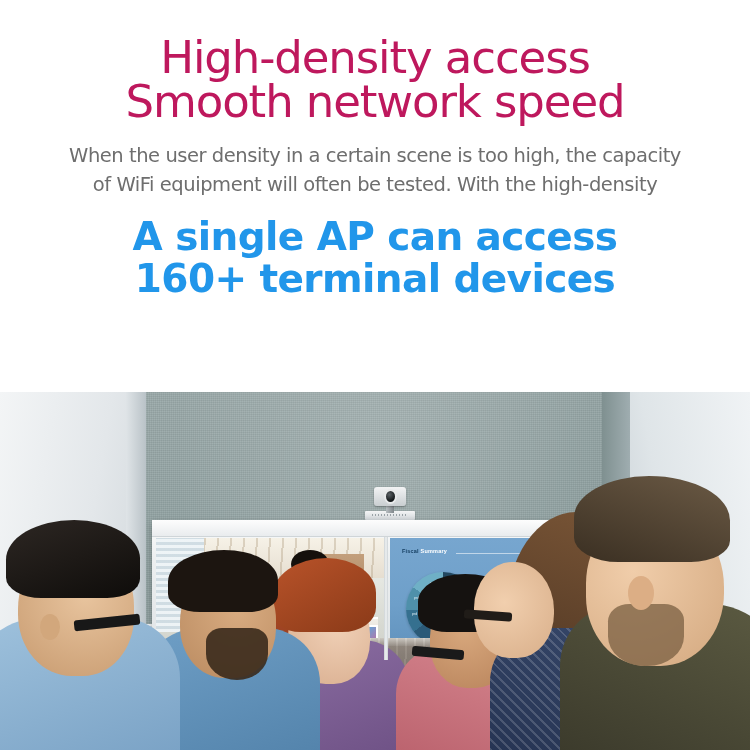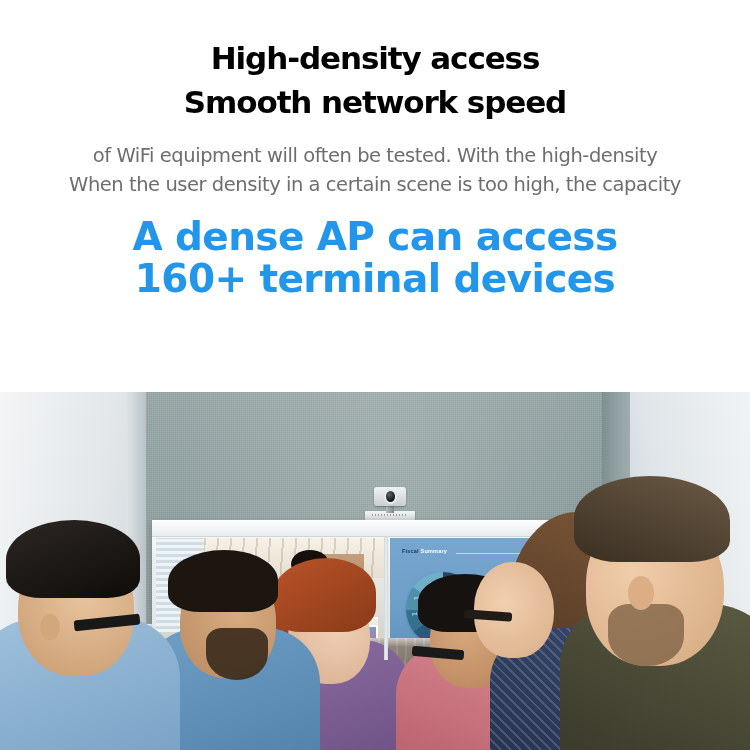--- a/index.html
+++ b/index.html
@@ -13,24 +13,24 @@
   
   .promo {
     width:750px; height:392px;
     background:#ffffff;
     display:flex; flex-direction:column;
     align-items:center;
     padding-top:36px;
   }
   .headline {
     font-family:"DejaVu Sans", sans-serif;
-    font-weight:700;
-    font-size:31px;
+    font-weight:400;
+    font-size:45px;
     line-height:44px;
-    color:#000000;
+    color:#be185d;
     text-align:center;
     letter-spacing:-1.1px;
     white-space:nowrap;
   }
   .headline .l2 { display:block; }
 
   .para {
     margin-top:17px;
     width:640px;
     text-align:center;
@@ -434,26 +434,26 @@
 <body>
 
 <section class="promo">
 
   <h1 class="headline">
     <span class="l1">High-density access</span>
     <span class="l2">Smooth network speed</span>
   </h1>
 
   <p class="para">
+    <span>When the user density in a certain scene is too high, the capacity</span>
     <span>of WiFi equipment will often be tested. With the high-density</span>
-    <span>When the user density in a certain scene is too high, the capacity</span>
   </p>
 
   <div class="bluebox">
-    <span>A dense AP can access</span>
+    <span>A single AP can access</span>
     <span>160+ terminal devices</span>
   </div>
 
 </section>
 
 <section class="photo">
 
   <div class="wall-center"></div>
   <div class="wall-right-inner"></div>
   <div class="wall-left"></div>

